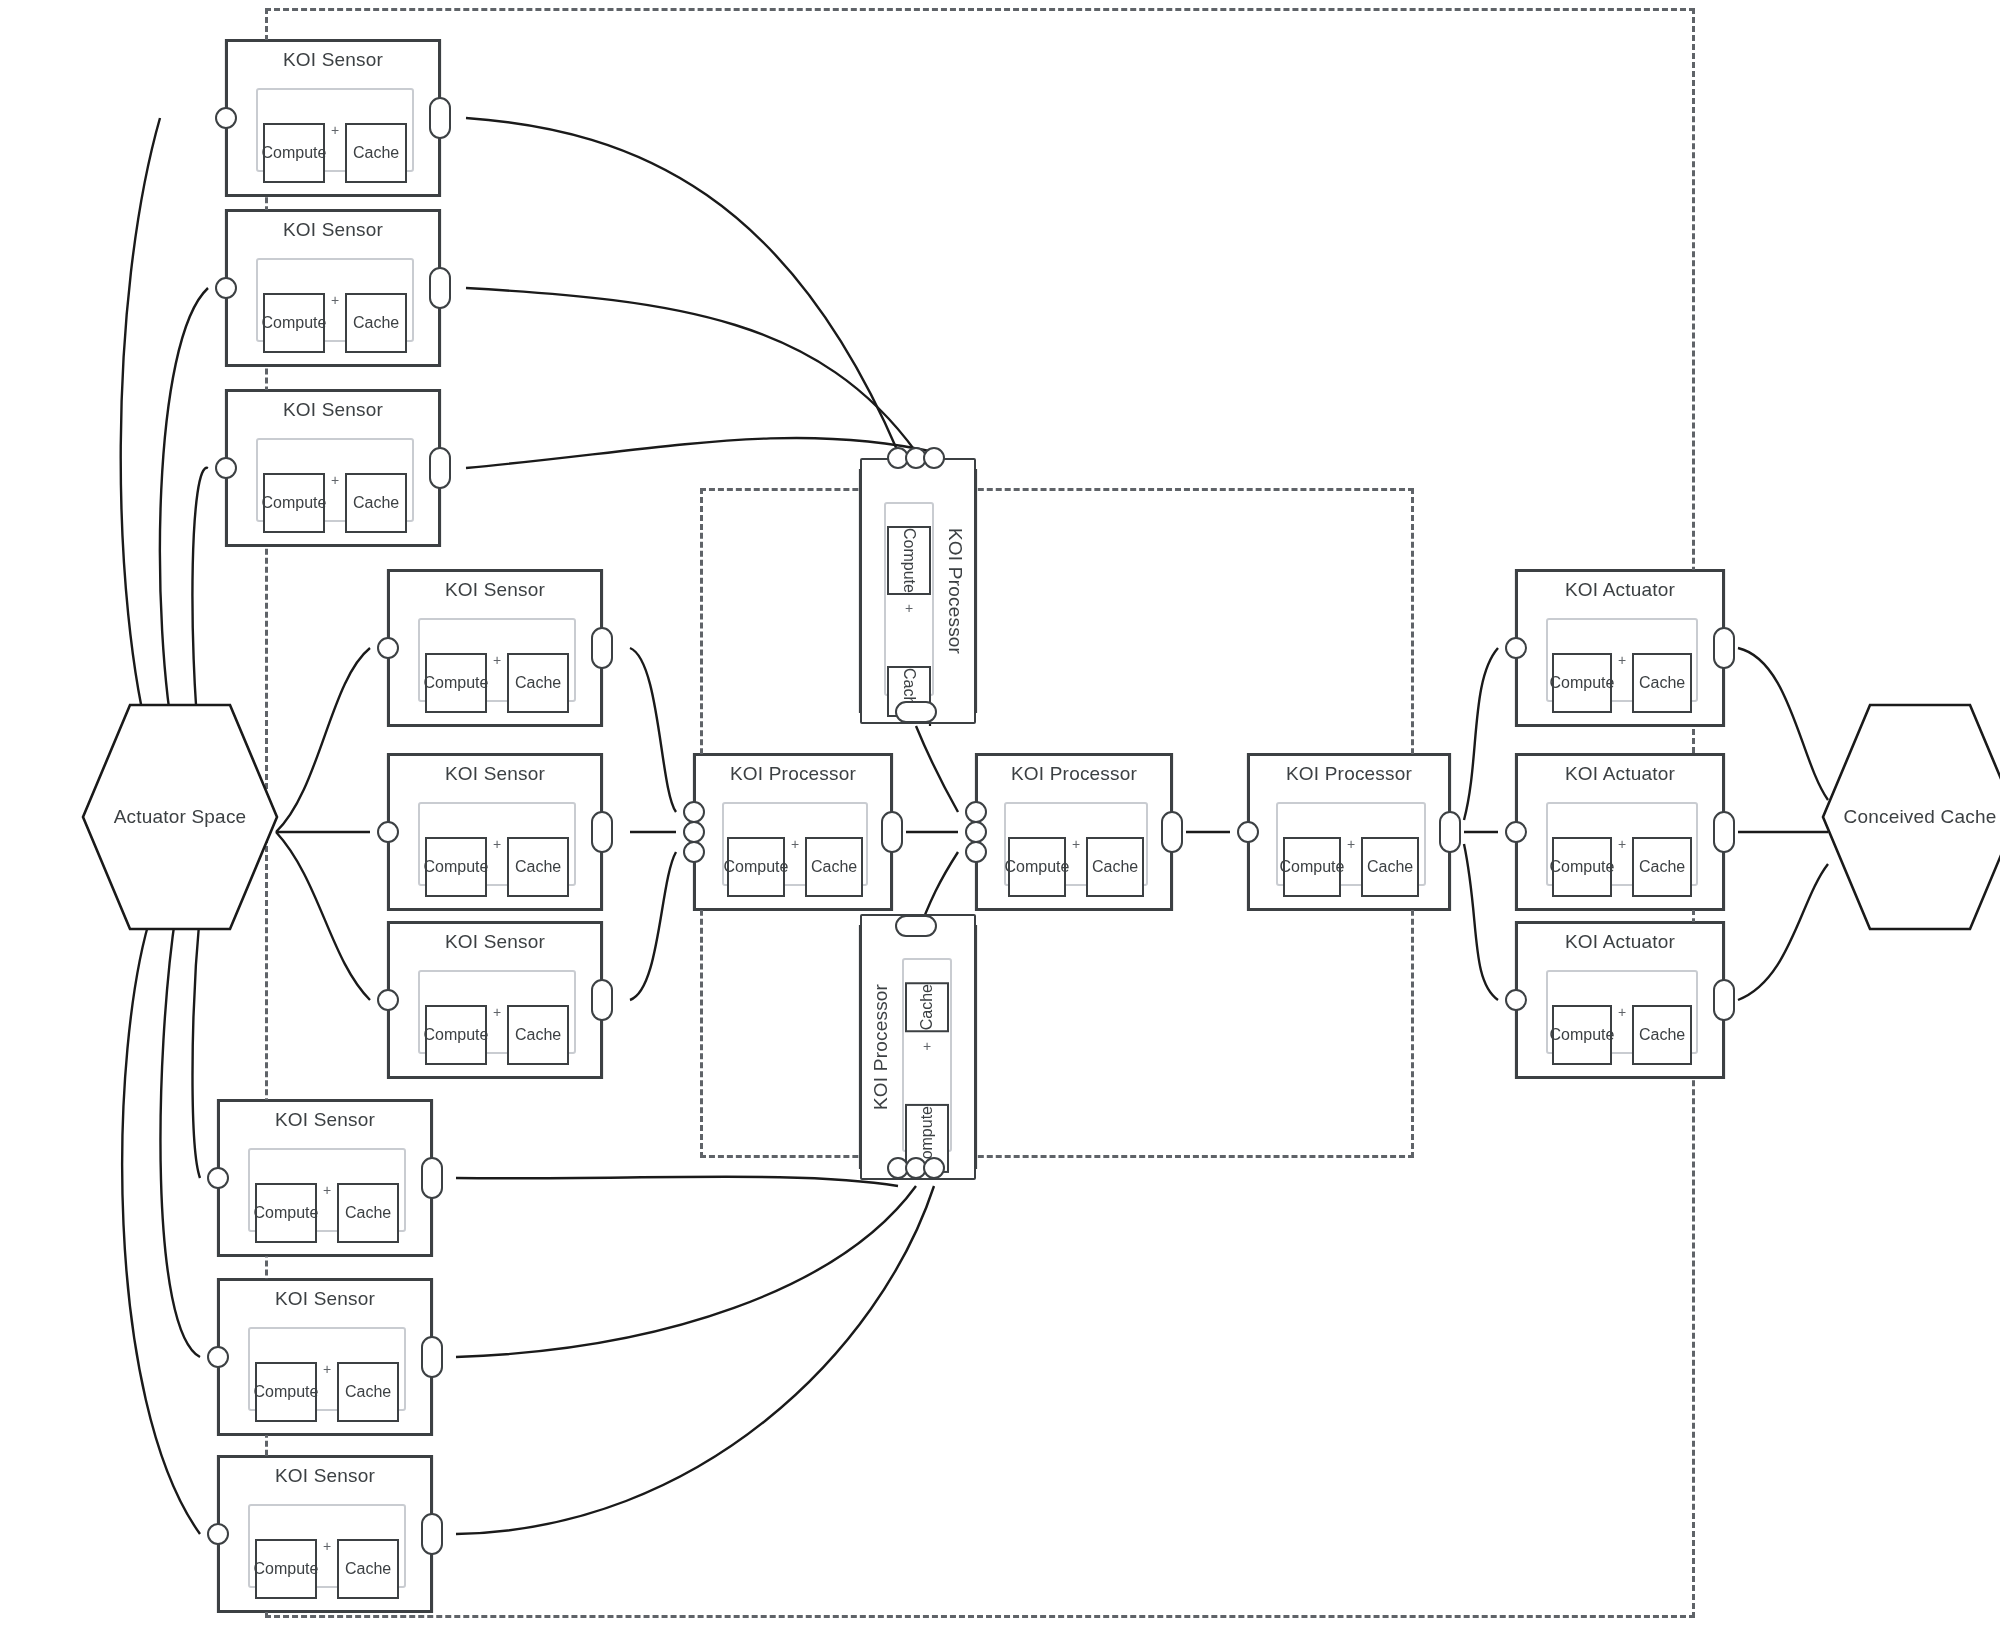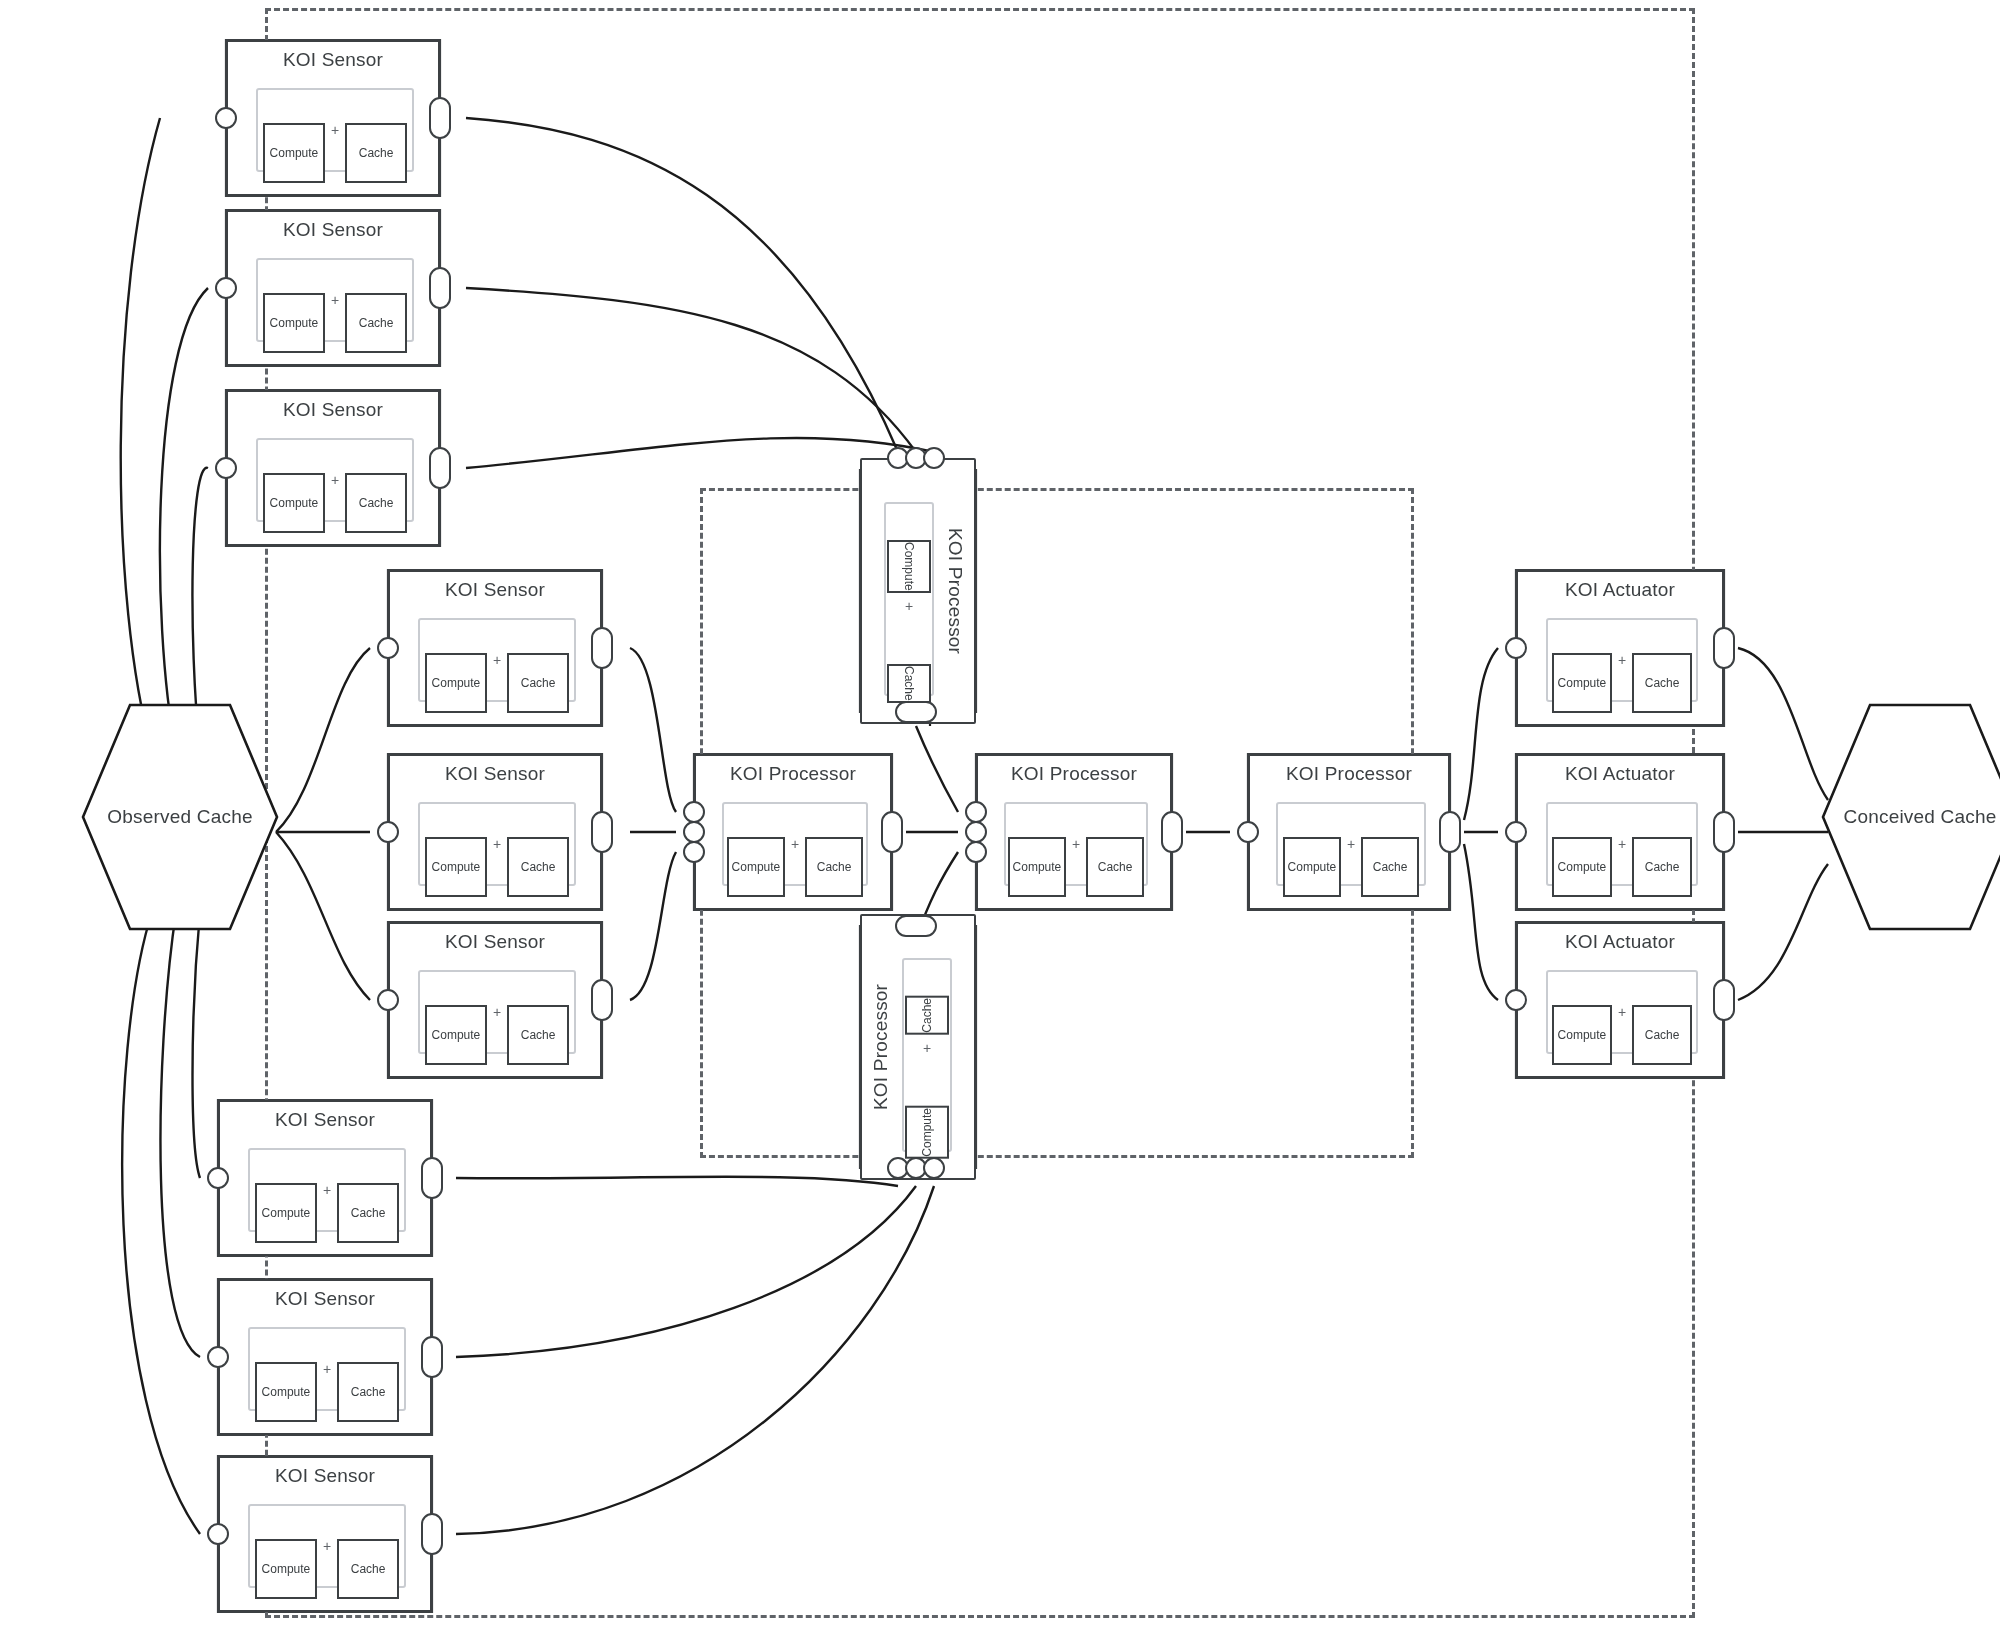--- a/index.html
+++ b/index.html
@@ -81,21 +81,21 @@
     align-items: center;
     justify-content: center;
   }
   .unit {
     box-sizing: border-box;
     border: 2.5px solid #3c4043;
     background: #ffffff;
     display: flex;
     align-items: center;
     justify-content: center;
-    font-size: 12px;
+    font-size: 16px;
     color: #3c4043;
     white-space: nowrap;
     margin-top: 45px;
   }
   .plus {
     font-size: 14px;
     color: #5f6368;
     padding: 0 6px;
     line-height: 1;
   }
@@ -299,21 +299,21 @@
 
   <div id="nodes">
 
     <div class="boundary" style="left:265px; top:8px; width:1430px; height:1610px;"></div>
     <div class="boundary" style="left:700px; top:488px; width:714px; height:670px;"></div>
 
     <div class="hex" style="left:80px; top:702px; width:200px; height:230px;">
       <svg width="200" height="230" viewBox="0 0 200 230">
         <polygon points="50,3 150,3 197,115 150,227 50,227 3,115" fill="#ffffff" stroke="#1a1a1a" stroke-width="2.6"></polygon>
       </svg>
-      <span class="hex-label">Observed Cache</span>
+      <span class="hex-label">Actuator Space</span>
     </div>
 
     <div class="hex" style="left:1820px; top:702px; width:200px; height:230px;">
       <svg width="200" height="230" viewBox="0 0 200 230">
         <polygon points="50,3 150,3 197,115 150,227 50,227 3,115" fill="#ffffff" stroke="#1a1a1a" stroke-width="2.6"></polygon>
       </svg>
       <span class="hex-label">Conceived Cache</span>
     </div>
 
     <div class="koi h" style="left:226px; top:40px; width:214px; height:156px;">

